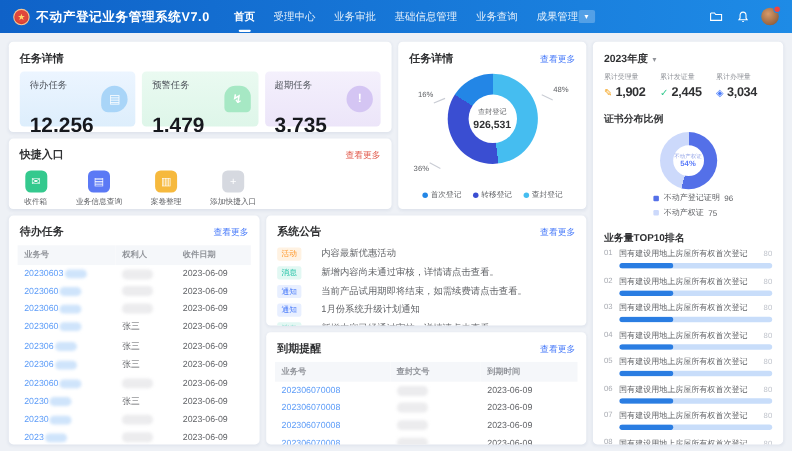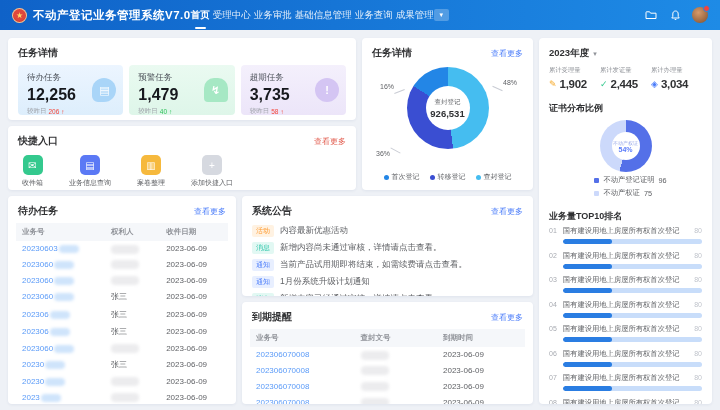--- a/index.html
+++ b/index.html
@@ -6,21 +6,21 @@
   html,body { width:720px; height:410px; }
   body { font-family:"Liberation Sans","DejaVu Sans",sans-serif; background:#eef1f6; overflow:hidden; }
   #app { position:relative; width:720px; height:410px; background:#eef1f6; overflow:hidden; }
 
   
   .header { position:absolute; left:0; top:0; width:720px; height:30px;
     background:linear-gradient(90deg,#0f62c8,#1e8be6); display:flex; align-items:center; padding:0 12px; }
   .logo { width:15px; height:15px; border-radius:50%; background:radial-gradient(circle at 50% 45%,#e0473c 0 55%,#b21f17 100%);
     border:1px solid rgba(255,230,170,.8); color:#ffd76a; font-size:8px; line-height:13px; text-align:center; flex:none; }
   .app-title { color:#fff; font-size:11.5px; font-weight:bold; margin-left:6px; letter-spacing:.5px; white-space:nowrap; }
-  .nav { display:flex; align-items:center; gap:3px; }
+  .nav { display:flex; align-items:center; gap:17px; margin-left:22px; }
   .nav-item { position:relative; color:rgba(255,255,255,.88); font-size:9.5px; cursor:pointer; white-space:nowrap; }
   .nav-item.active { color:#fff; font-weight:bold; }
   .nav-item.active::after { content:''; position:absolute; left:22%; right:22%; bottom:-7px; height:2px; background:#fff; border-radius:1px; }
   .nav-more { width:15px; height:12px; background:rgba(255,255,255,.25); border-radius:2px; color:#fff; font-size:7px;
     display:flex; align-items:center; justify-content:center; cursor:pointer; }
   .hd-right { margin-left:auto; display:flex; align-items:center; gap:10px; }
   .hd-ico { width:14px; height:12px; display:flex; align-items:center; justify-content:center; cursor:pointer; }
   .avatar { position:relative; width:16px; height:16px; border-radius:50%;
     background:radial-gradient(circle at 40% 35%,#d79a6a,#7d4e2e); cursor:pointer; }
   .badge-dot { position:absolute; right:-2px; top:-2px; width:7px; height:7px; border-radius:50%; background:#f4433c; border:1px solid #1e8be6; }
@@ -40,21 +40,21 @@
   #card-rem   { left:242px; top:302px; width:291px; height:102px; }
   #card-right { left:539px; top:38px; width:173px; height:366px; }
 
   
   .stat-row { display:flex; gap:6px; padding:0 10px; }
   .stat-card { flex:1; position:relative; border-radius:4px; padding:7px 9px; height:50px; cursor:pointer; }
   .theme-blue   { background:linear-gradient(180deg,#ecf5ff,#ddeefc); }
   .theme-green  { background:linear-gradient(180deg,#eafaf1,#def6e9); }
   .theme-purple { background:linear-gradient(180deg,#f4f0fc,#ece5f9); }
   .stat-label { font-size:8.5px; color:#4a4f57; }
-  .stat-value { font-size:16px; font-weight:bold; color:#16181d; margin-top:2px; }
+  .stat-value { font-size:19px; font-weight:bold; color:#16181d; margin-top:20px; }
   .stat-sub { font-size:6.5px; color:#a0a4ab; margin-top:3px; display:flex; align-items:center; gap:2px; }
   .trend-red { color:#f5483b; }
   .trend-green { color:#2fc25b; }
   .stat-ico { position:absolute; right:7px; top:13px; width:24px; height:24px; border-radius:7px;
     display:flex; align-items:center; justify-content:center; color:#fff; font-size:11px; font-weight:bold; }
   .theme-blue .stat-ico { background:#a9d5f8; border-radius:50% 50% 50% 6px; }
   .theme-green .stat-ico { background:#a6e8c4; border-radius:10px 10px 4px 4px; }
   .theme-purple .stat-ico { background:#d4c5f3; border-radius:50%; }
 
   
@@ -84,21 +84,21 @@
   .pct-bl { left:14px; bottom:8px; }
   .lead { position:absolute; width:11px; height:1px; background:#c9ccd4; }
   .ld1 { right:30px; top:21px; transform:rotate(25deg); }
   .ld2 { left:32px; top:24px; transform:rotate(-22deg); }
   .ld3 { left:28px; bottom:14px; transform:rotate(28deg); }
   .dl-row { display:flex; justify-content:center; gap:10px; margin-top:7px; }
   .dl-item { display:flex; align-items:center; gap:3px; font-size:7px; color:#606266; }
   .dl-dot { width:5px; height:5px; border-radius:50%; flex:none; }
 
   
-  .ann-item { display:flex; align-items:flex-start; gap:6px; padding:2.4px 10px; cursor:pointer; }
+  .ann-item { display:flex; align-items:flex-start; gap:18px; padding:2.4px 10px; cursor:pointer; }
   .tag { font-size:7px; padding:1px 4px; border-radius:2px; flex:none; }
   .tag-activity { color:#ff9a2e; background:#fff2e2; }
   .tag-message  { color:#21c1a5; background:#e2f8f3; }
   .tag-notice   { color:#4a7cfa; background:#e8efff; }
   .ann-text { font-size:8.5px; color:#606266; white-space:nowrap; overflow:hidden; text-overflow:ellipsis; }
 
   
   .year-row { display:flex; align-items:center; gap:4px; padding:9px 10px 4px; font-size:9.5px; font-weight:bold; color:#303133; cursor:pointer; }
   .caret { font-size:7px; color:#909399; font-weight:normal; }
   .rstats { display:flex; padding:2px 10px 7px; }

